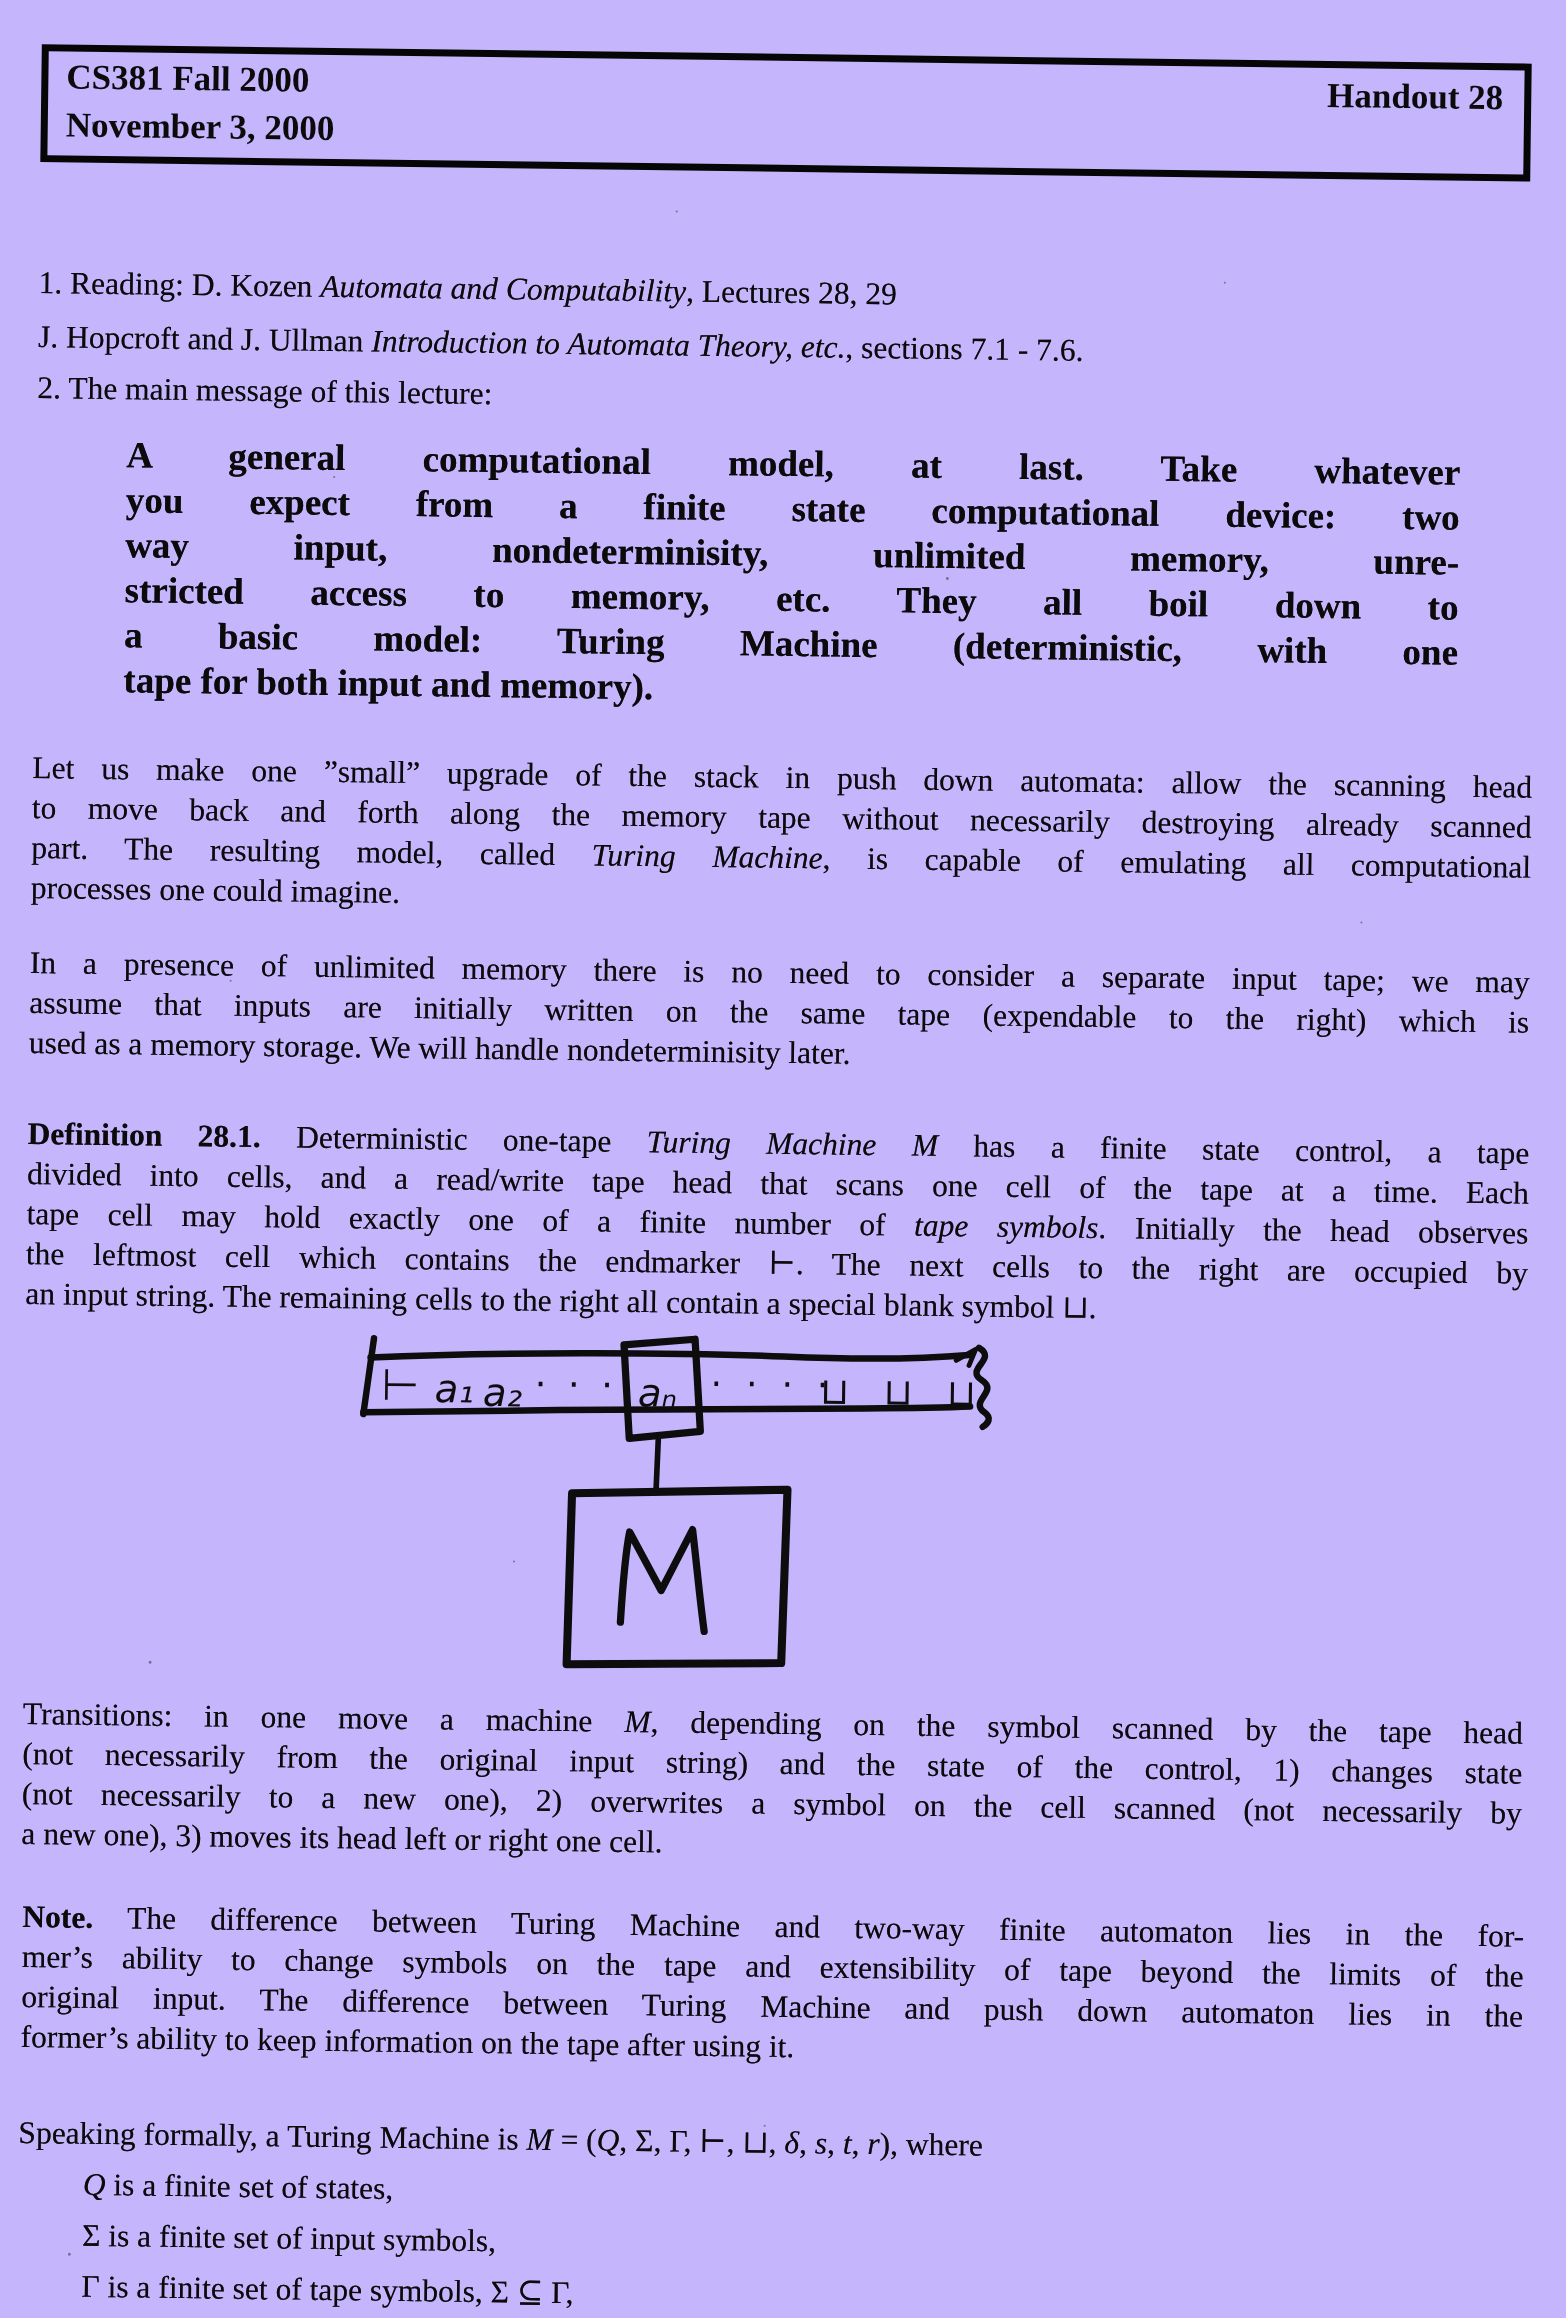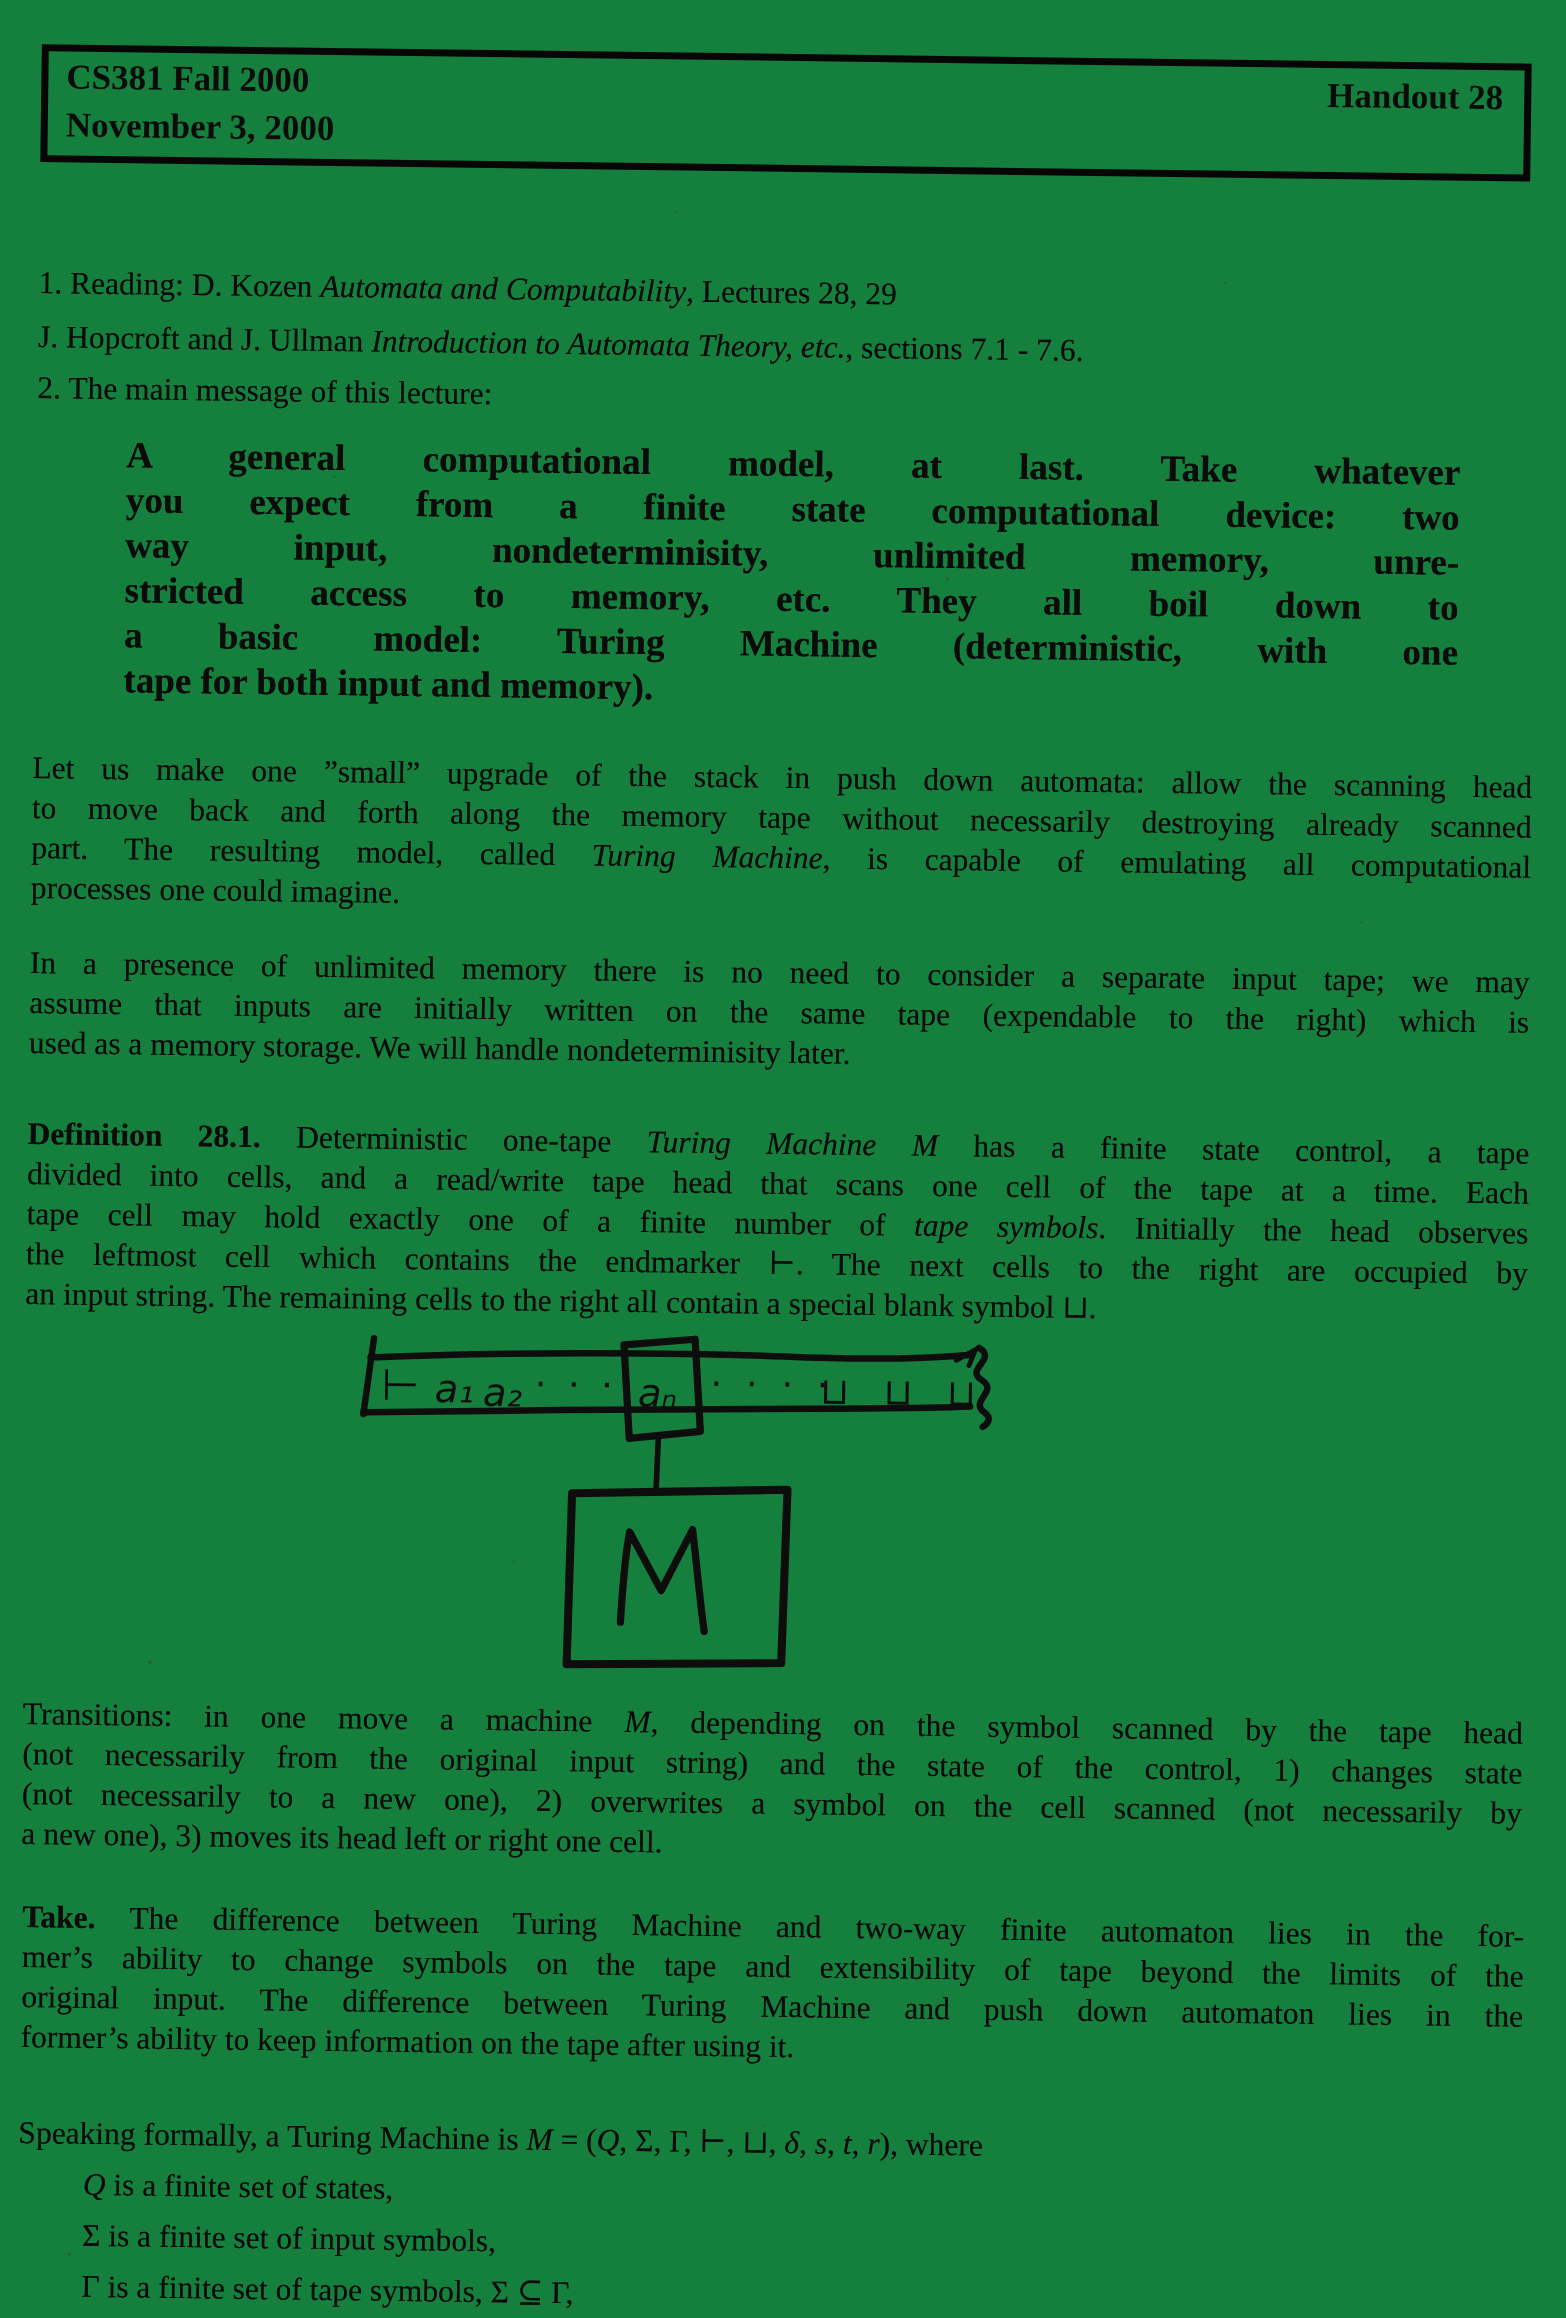--- a/index.html
+++ b/index.html
@@ -1,19 +1,19 @@
 <!DOCTYPE html>
 <html style="font-size:13px"><head>
 <meta charset="utf-8">
 <style>
   html,body{margin:0;padding:0;background:#e8e8e6;}
   .page{
     position:relative;
     width:1566px;height:2319px;
-    background:#15803d;
+    background:#c4b5fd;
     overflow:hidden;
     font-family:"Liberation Serif","DejaVu Serif","DejaVu Sans",serif;
     color:#0b0b0b;
   }
   .tilt{
     position:absolute;inset:0;
     transform:rotate(0.75deg);
     transform-origin:32px 32px;
   }
   .block{position:absolute;}
@@ -150,21 +150,21 @@
       </svg>
     </div>
 
     <div class="block body-text para transitions">
         <div class="rl"><span>Transitions:  in one move a machine </span><span class="s-i">M</span><span>, depending on the symbol scanned by the tape head</span></div>
         <div class="rl"><span>(not necessarily from the original input string) and the state of the control, 1) changes state</span></div>
         <div class="rl"><span>(not necessarily to a new one), 2) overwrites a symbol on the cell scanned (not necessarily by</span></div>
         <div class="rl"><span>a new one), 3) moves its head left or right one cell.</span></div>
       </div>
     <div class="block body-text para note">
-        <div class="rl"><span class="s-b">Take.</span><span>  The difference between Turing Machine and two-way finite automaton lies in the for-</span></div>
+        <div class="rl"><span class="s-b">Note.</span><span>  The difference between Turing Machine and two-way finite automaton lies in the for-</span></div>
         <div class="rl"><span>mer’s ability to change symbols on the tape and extensibility of tape beyond the limits of the</span></div>
         <div class="rl"><span>original input.  The difference between Turing Machine and push down automaton lies in the</span></div>
         <div class="rl"><span>former’s ability to keep information on the tape after using it.</span></div>
       </div>
     <div class="block body-text free formal">
         <div class="rl"><span>Speaking formally, a Turing Machine is </span><span class="s-m">M</span><span> = (</span><span class="s-m">Q</span><span>, Σ, Γ, ⊢, ⊔, </span><span class="s-m">δ</span><span>, </span><span class="s-m">s</span><span>, </span><span class="s-m">t</span><span>, </span><span class="s-m">r</span><span>), where</span></div>
         <div class="rl"><span class="s-m">Q</span><span> is a finite set of states,</span></div>
         <div class="rl"><span>Σ is a finite set of input symbols,</span></div>
         <div class="rl"><span>Γ is a finite set of tape symbols, Σ ⊆ Γ,</span></div>
       </div>

